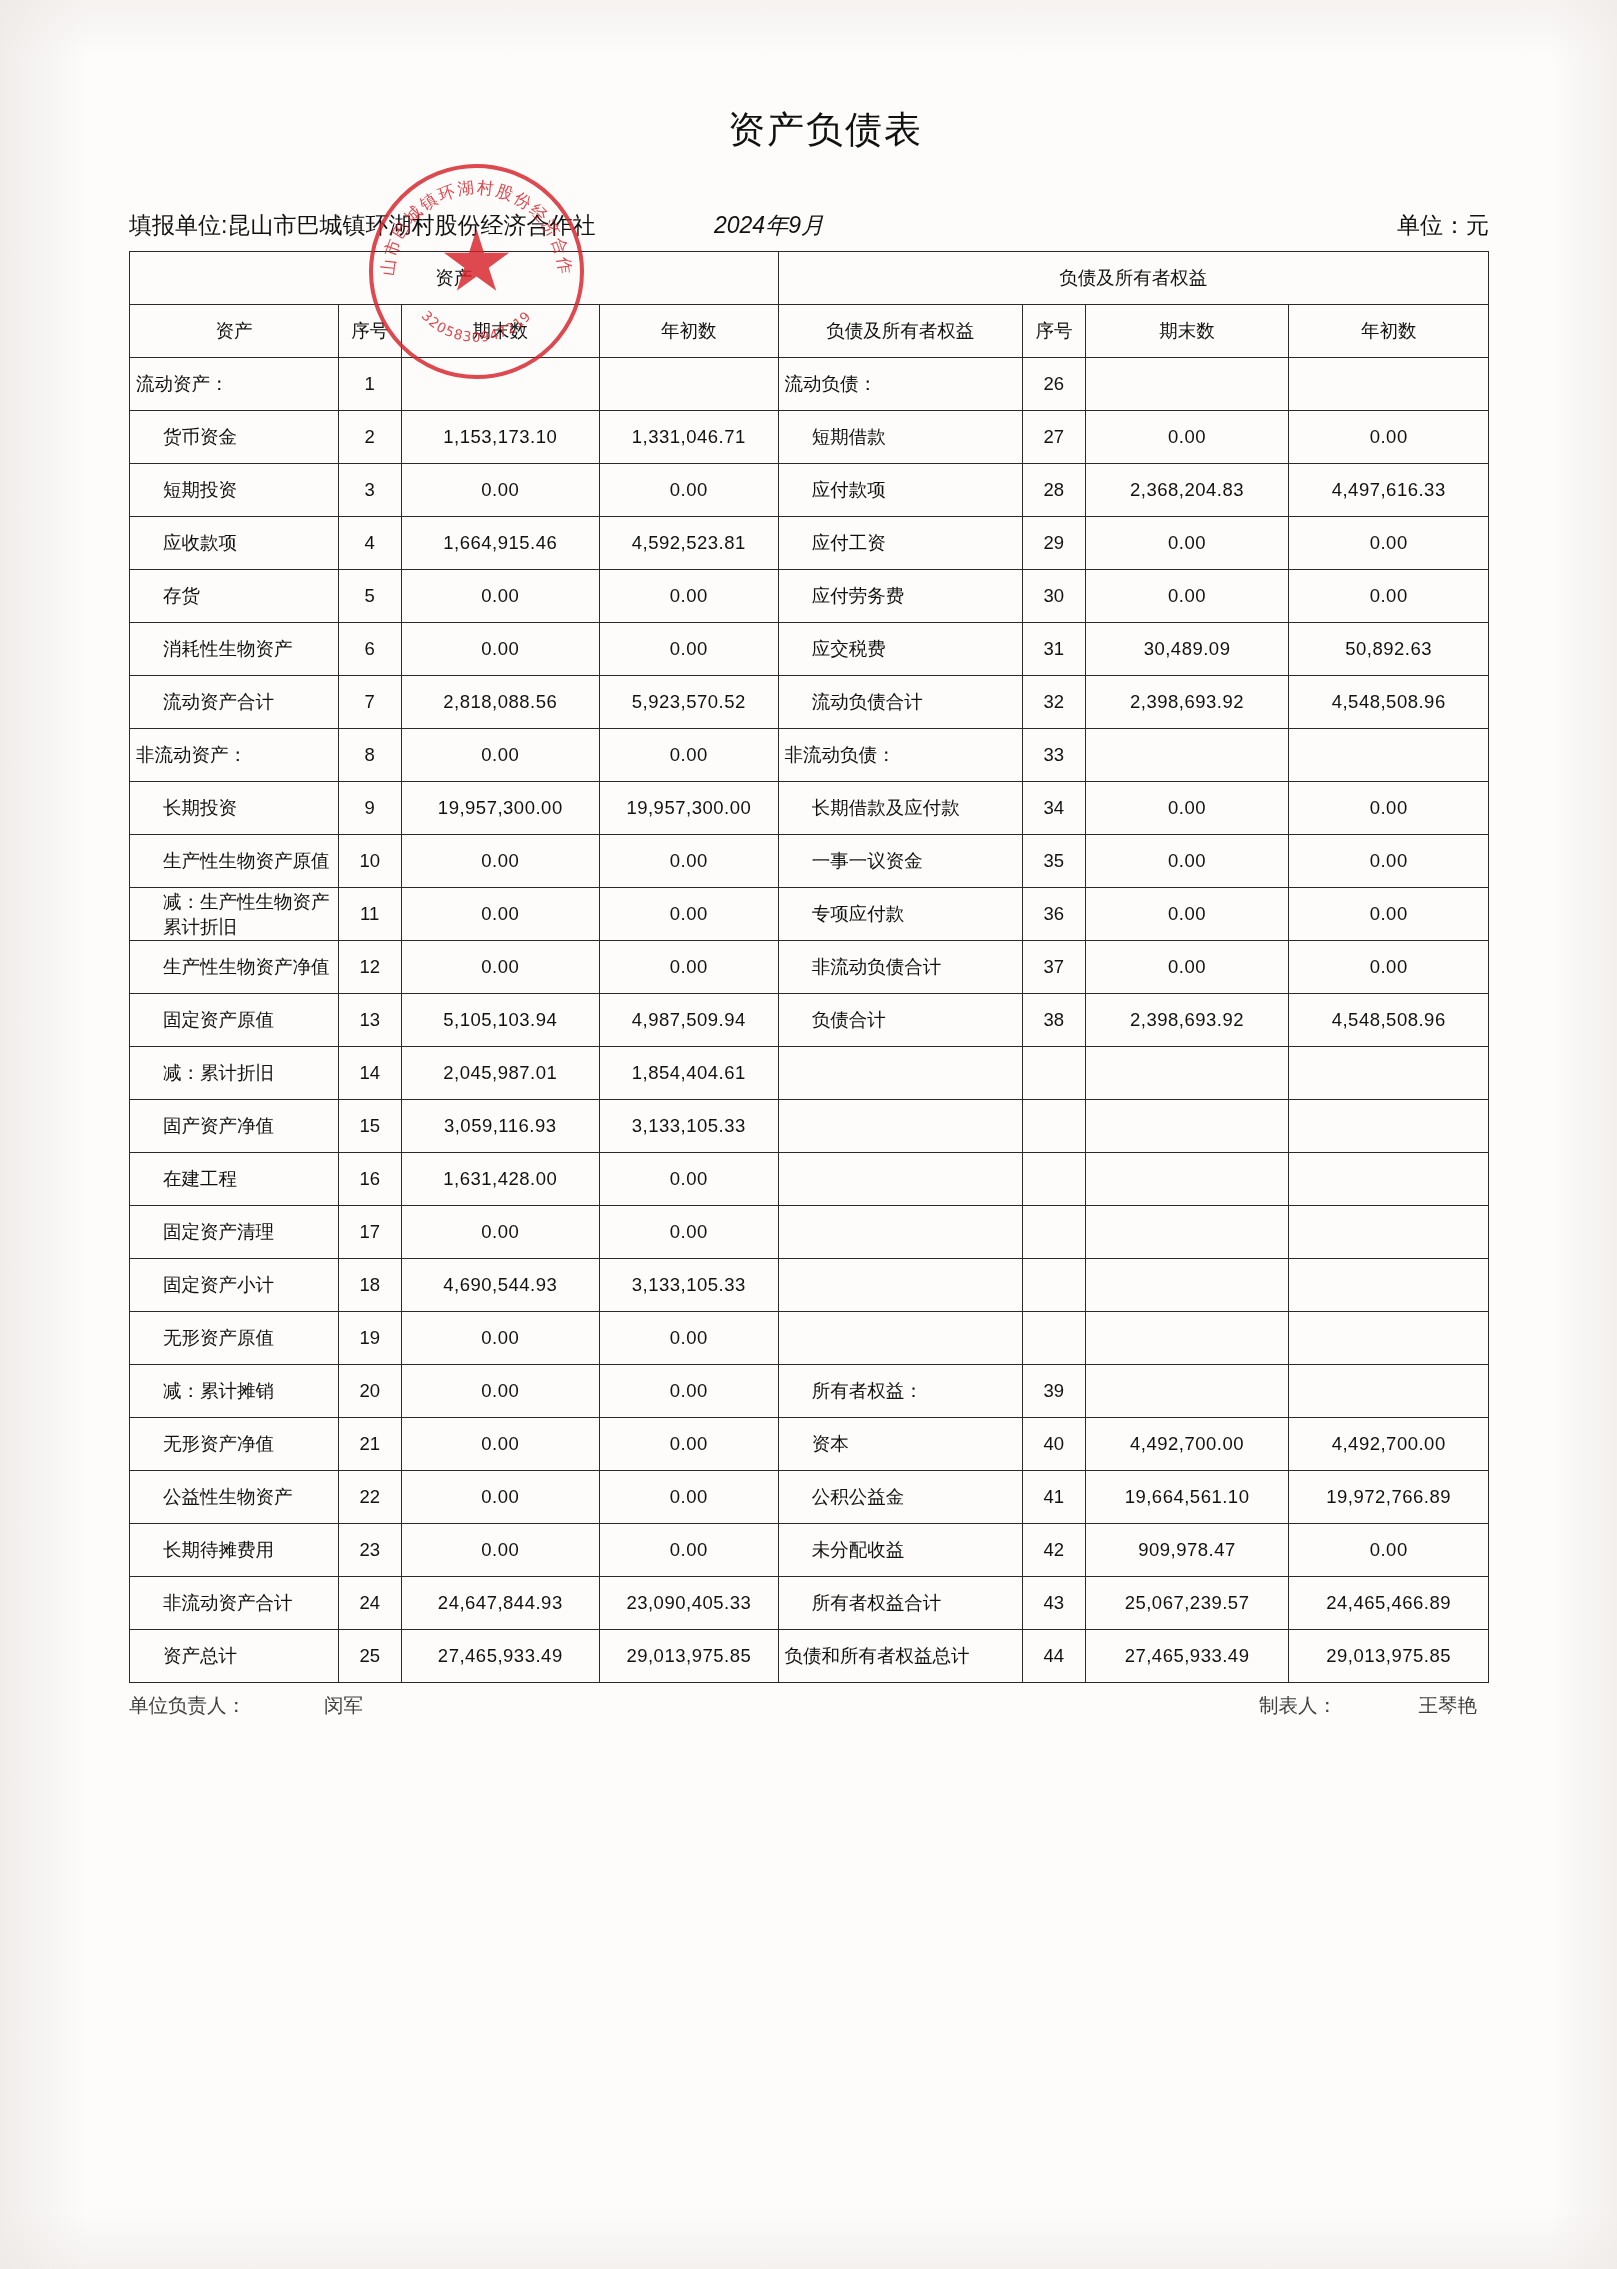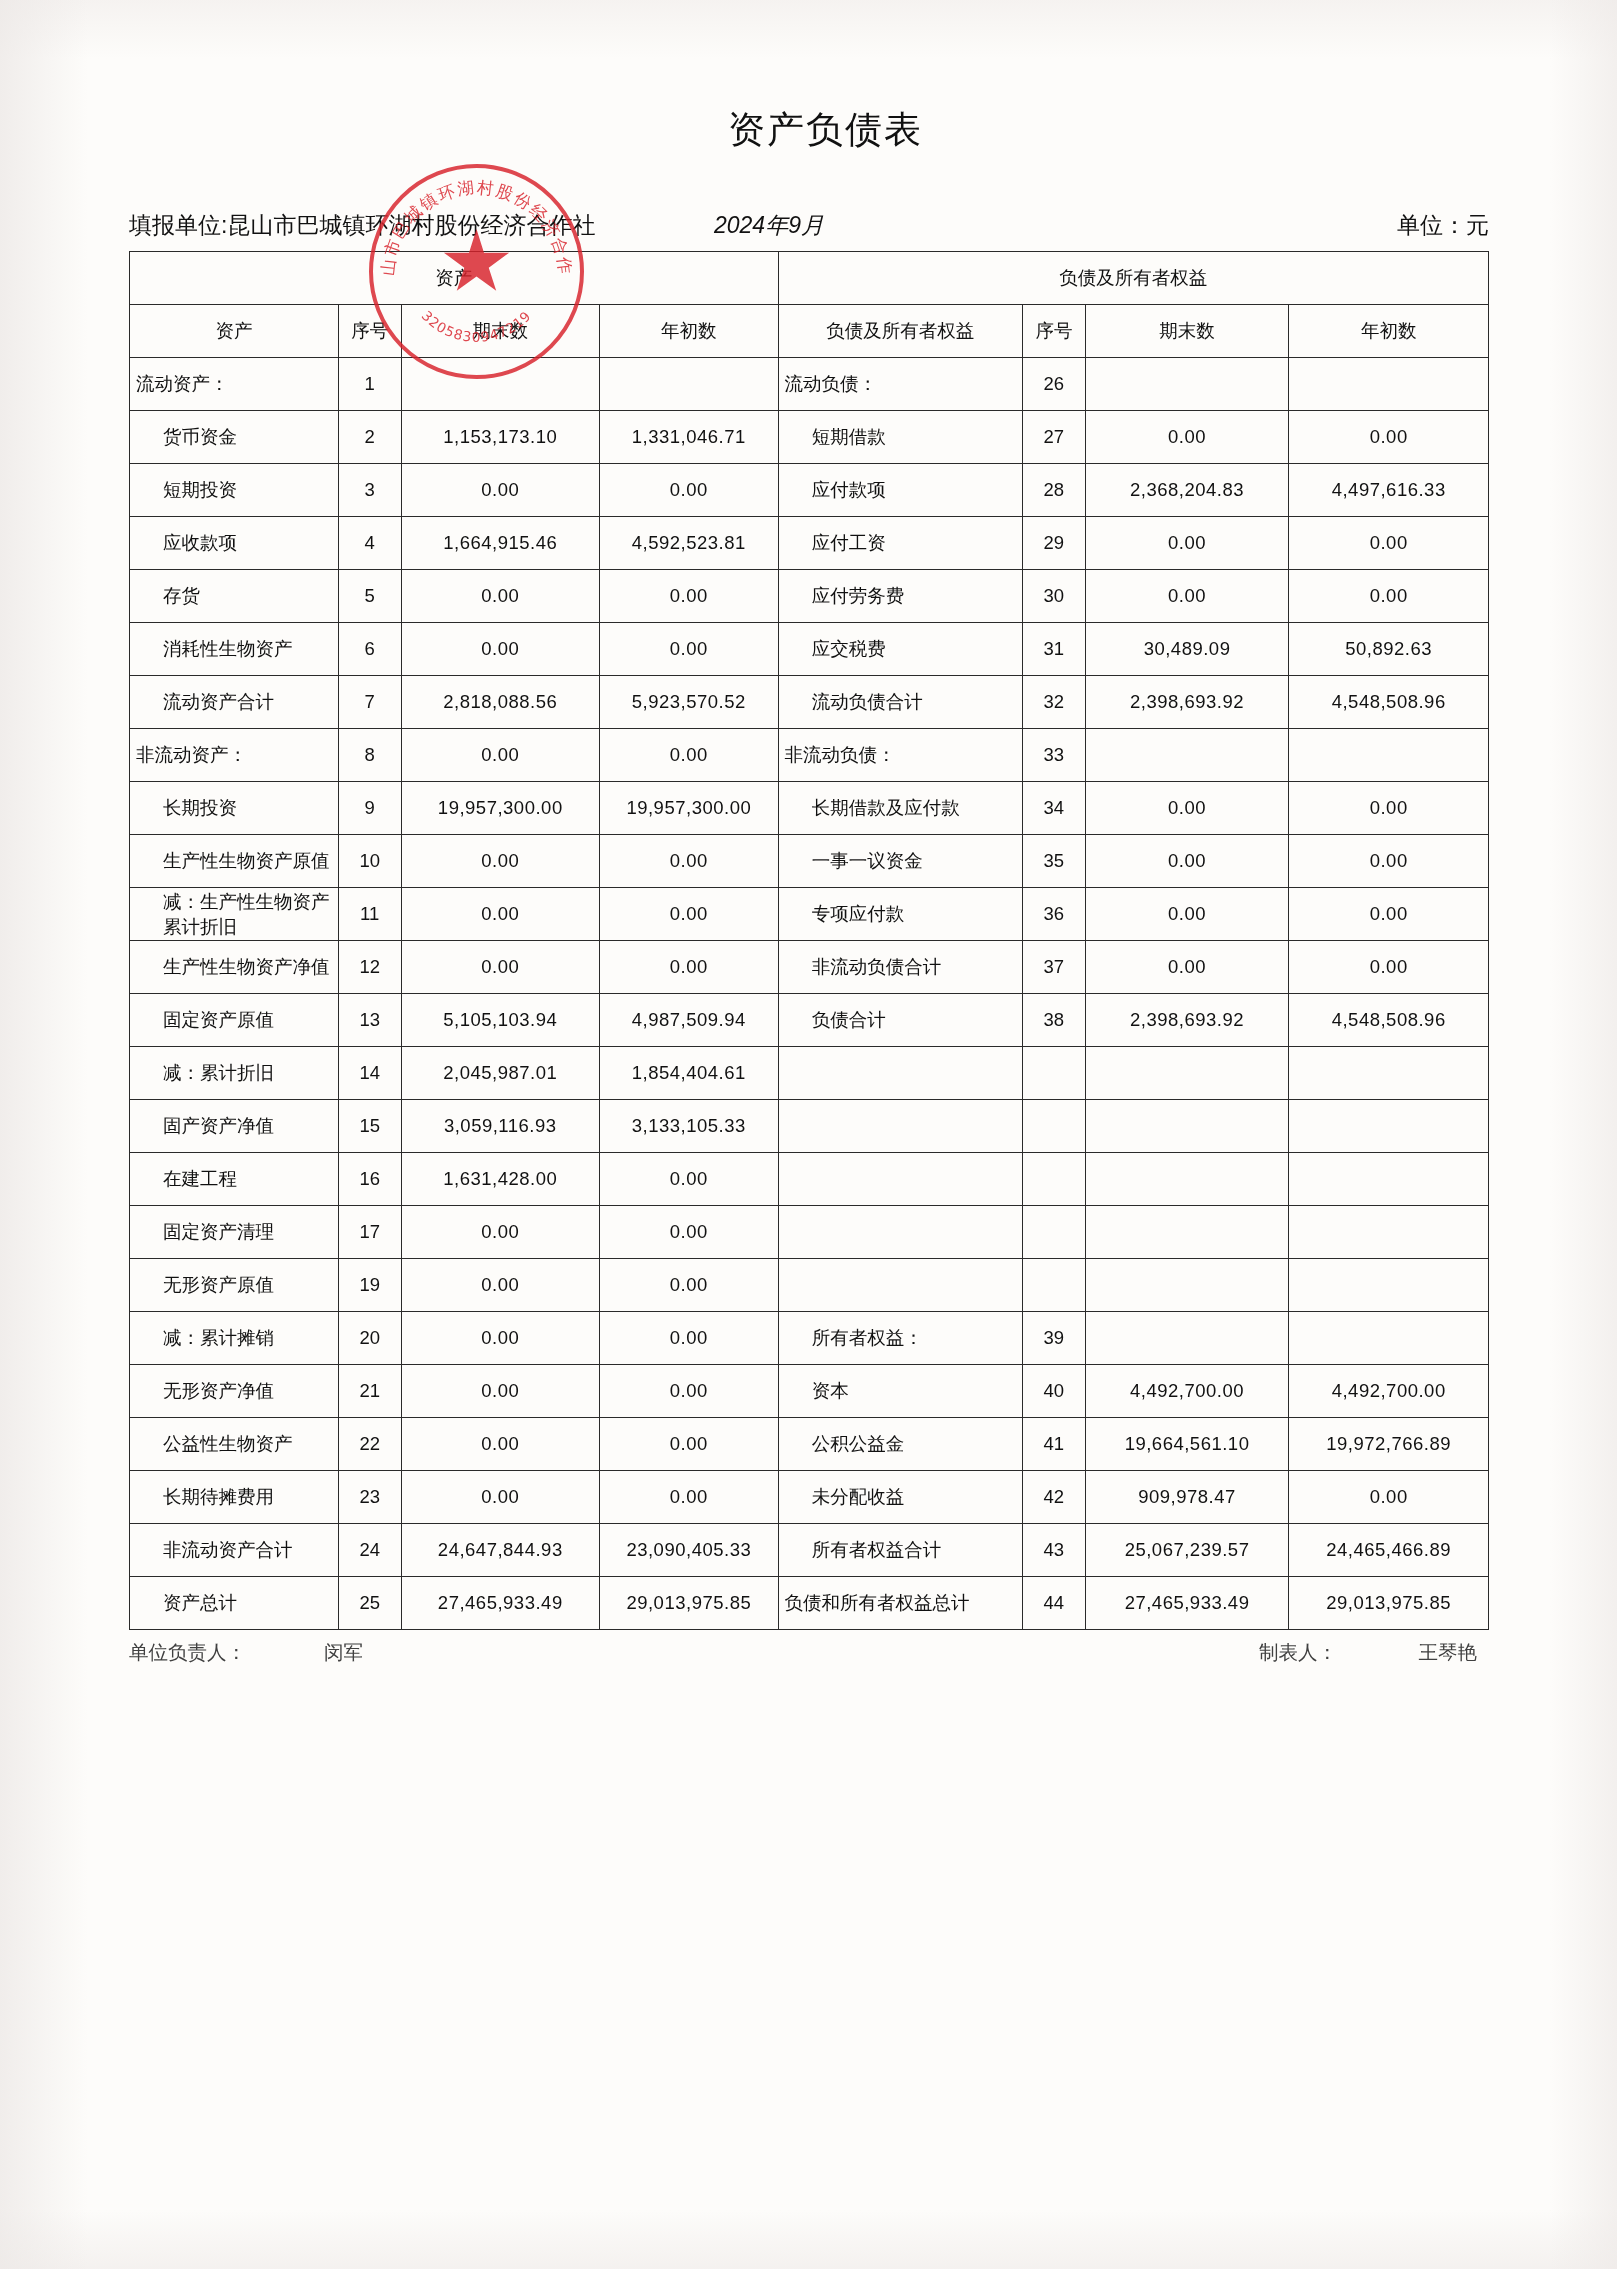--- a/index.html
+++ b/index.html
@@ -328,20 +328,30 @@
             <td class="c-name indent">固定资产清理</td>
             <td class="c-num">17</td>
             <td class="c-val">0.00</td>
             <td class="c-val">0.00</td>
             <td class="c-name"></td>
             <td class="c-num"></td>
             <td class="c-val"></td>
             <td class="c-val"></td>
           </tr>
           <tr>
+            <td class="c-name indent">固定资产小计</td>
+            <td class="c-num">18</td>
+            <td class="c-val">4,690,544.93</td>
+            <td class="c-val">3,133,105.33</td>
+            <td class="c-name"></td>
+            <td class="c-num"></td>
+            <td class="c-val"></td>
+            <td class="c-val"></td>
+          </tr>
+          <tr>
             <td class="c-name indent">无形资产原值</td>
             <td class="c-num">19</td>
             <td class="c-val">0.00</td>
             <td class="c-val">0.00</td>
             <td class="c-name"></td>
             <td class="c-num"></td>
             <td class="c-val"></td>
             <td class="c-val"></td>
           </tr>
           <tr>

